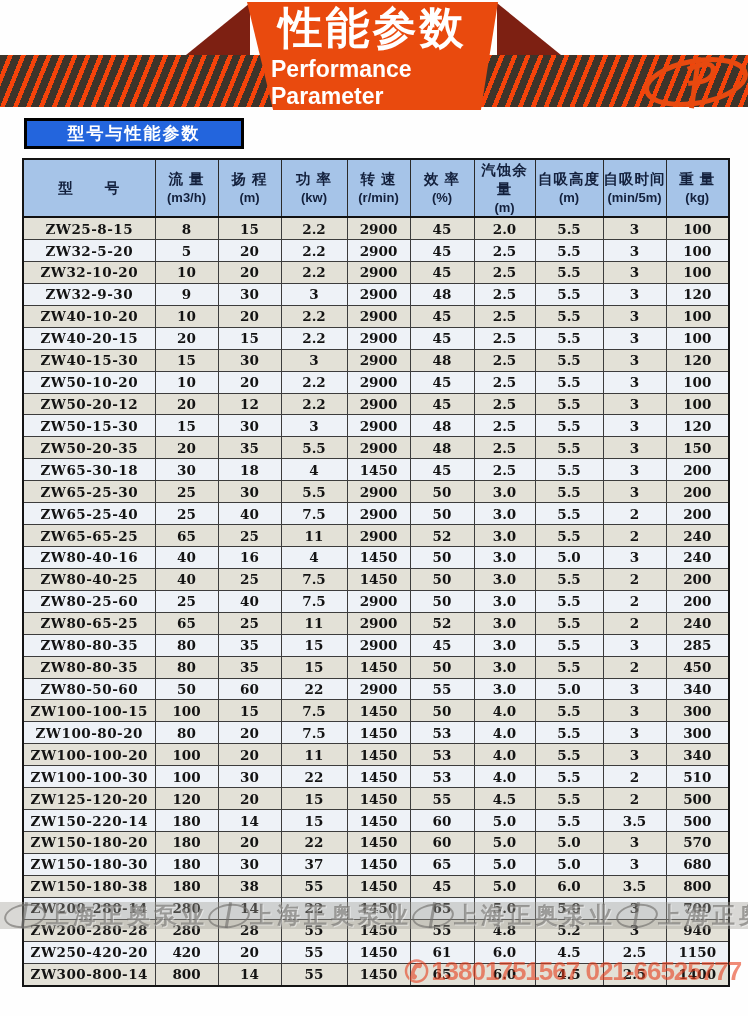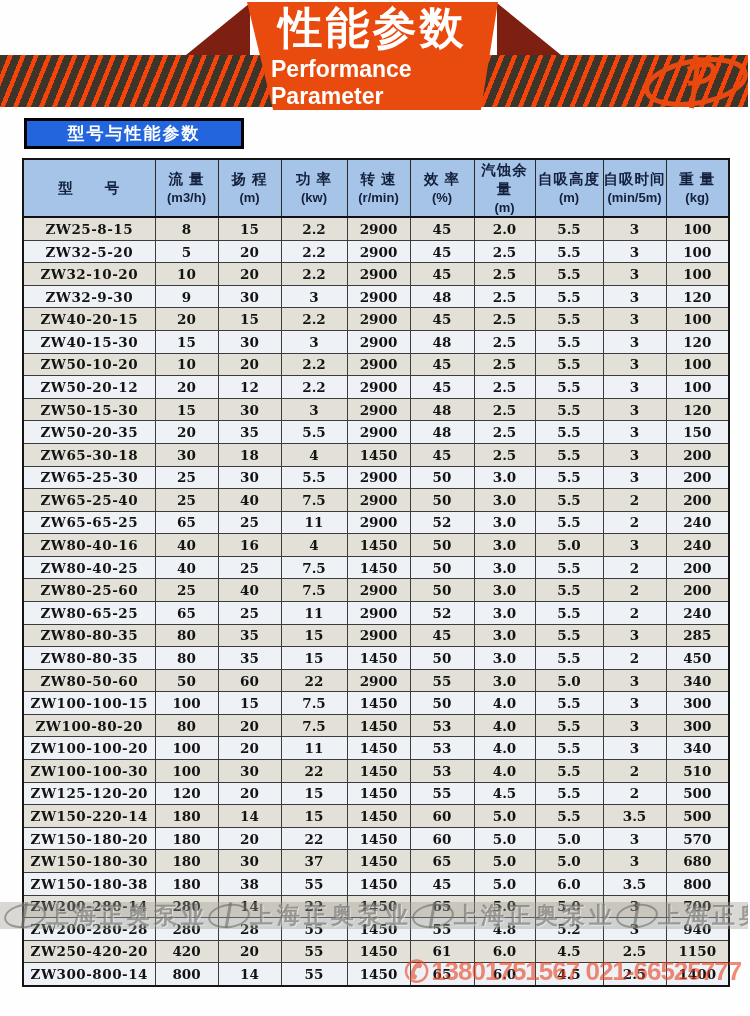--- a/index.html
+++ b/index.html
@@ -180,20 +180,32 @@
             <td>30</td>
             <td>3</td>
             <td>2900</td>
             <td>48</td>
             <td>2.5</td>
             <td>5.5</td>
             <td>3</td>
             <td>120</td>
           </tr>
           <tr class="data-row">
+            <td class="model-cell">ZW40-10-20</td>
+            <td>10</td>
+            <td>20</td>
+            <td>2.2</td>
+            <td>2900</td>
+            <td>45</td>
+            <td>2.5</td>
+            <td>5.5</td>
+            <td>3</td>
+            <td>100</td>
+          </tr>
+          <tr class="data-row">
             <td class="model-cell">ZW40-20-15</td>
             <td>20</td>
             <td>15</td>
             <td>2.2</td>
             <td>2900</td>
             <td>45</td>
             <td>2.5</td>
             <td>5.5</td>
             <td>3</td>
             <td>100</td>

